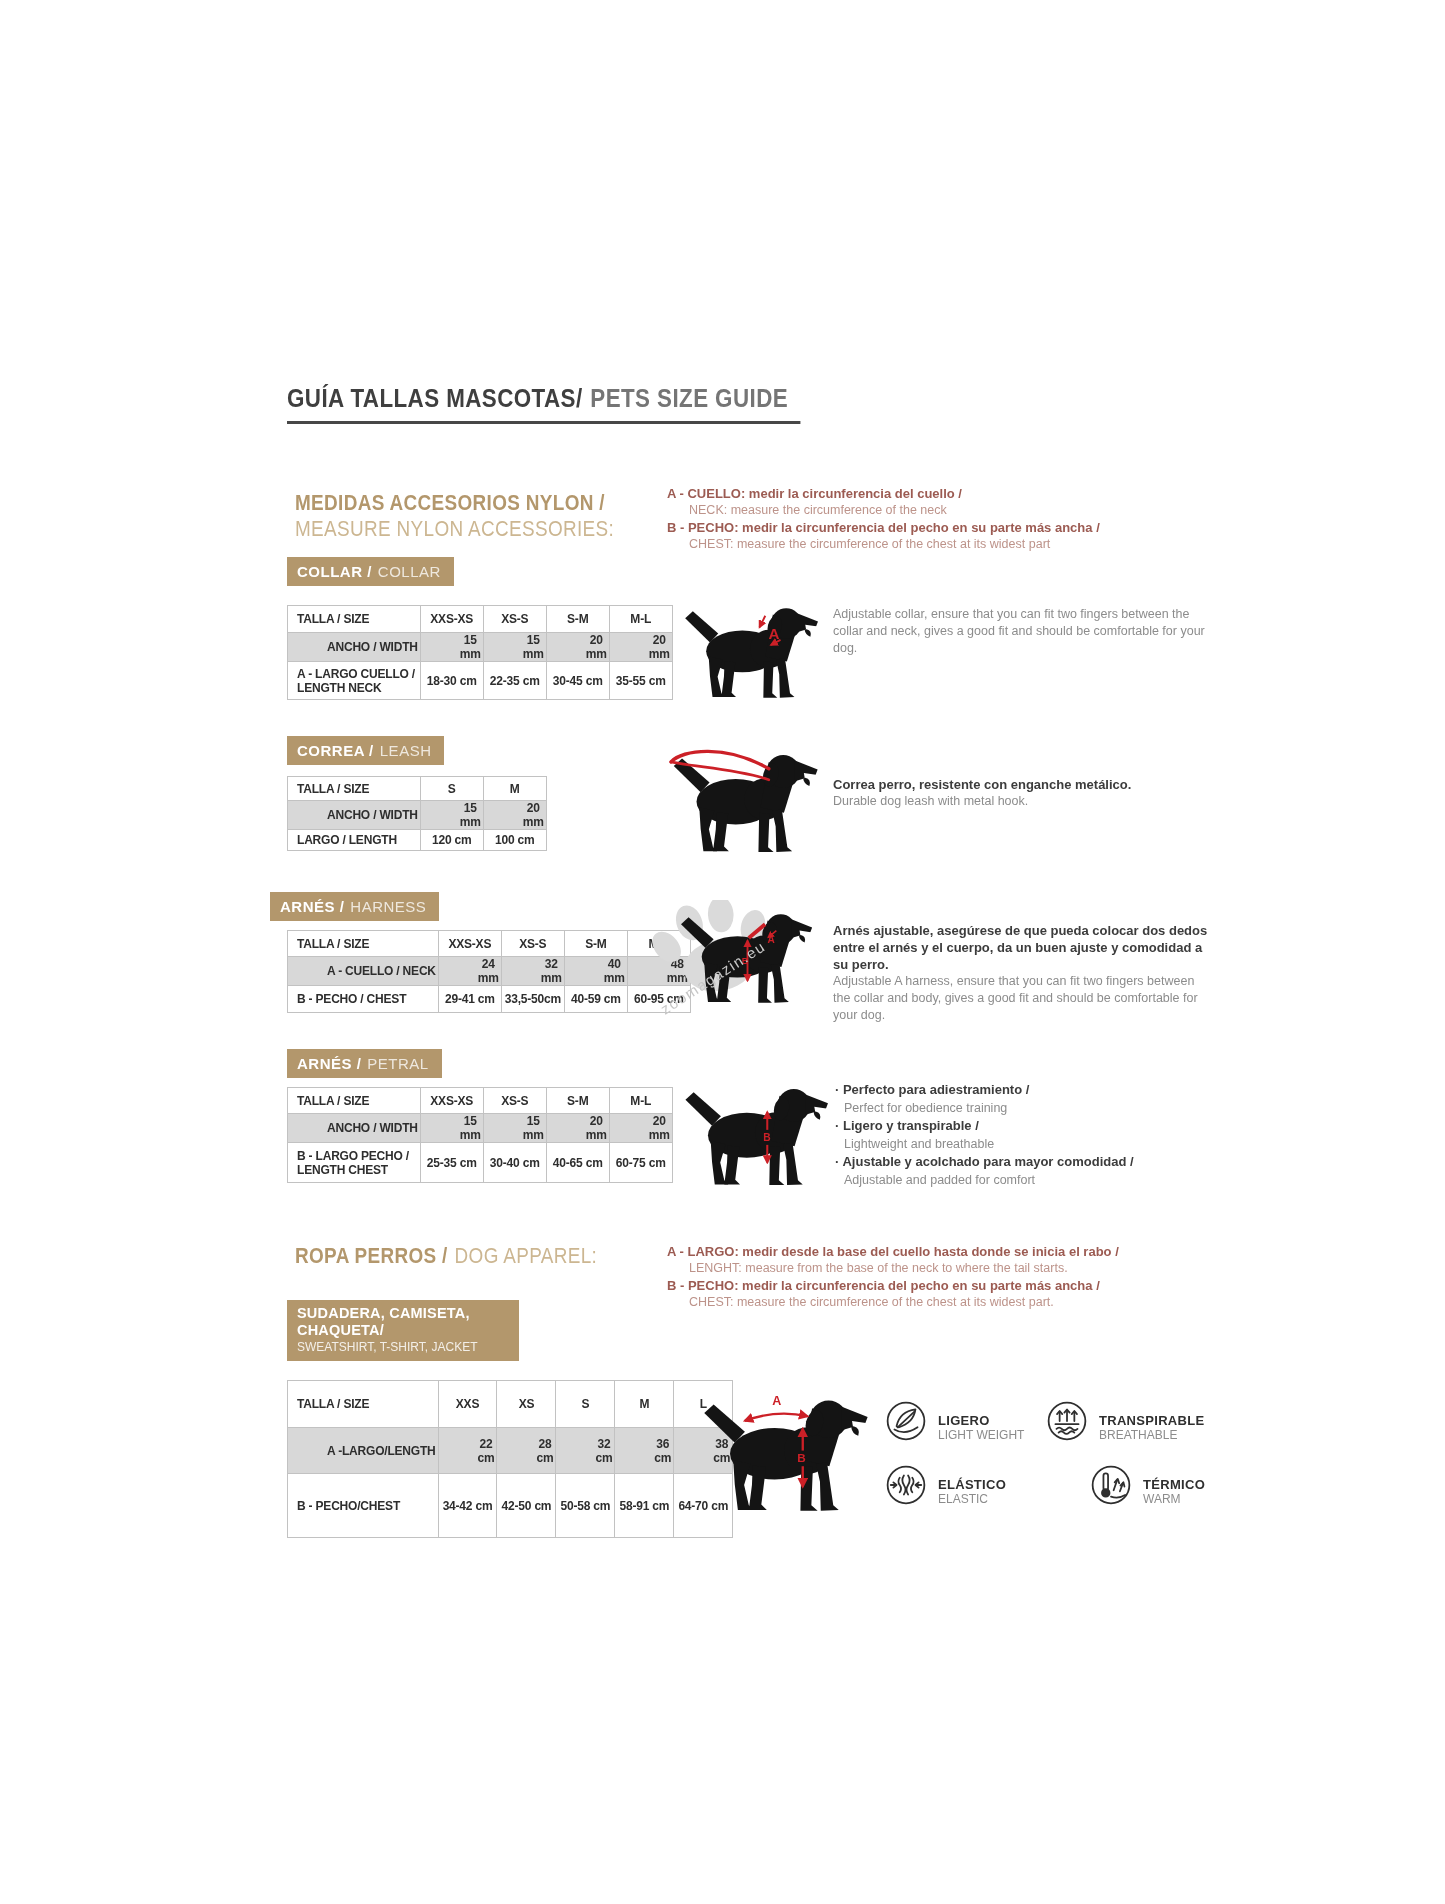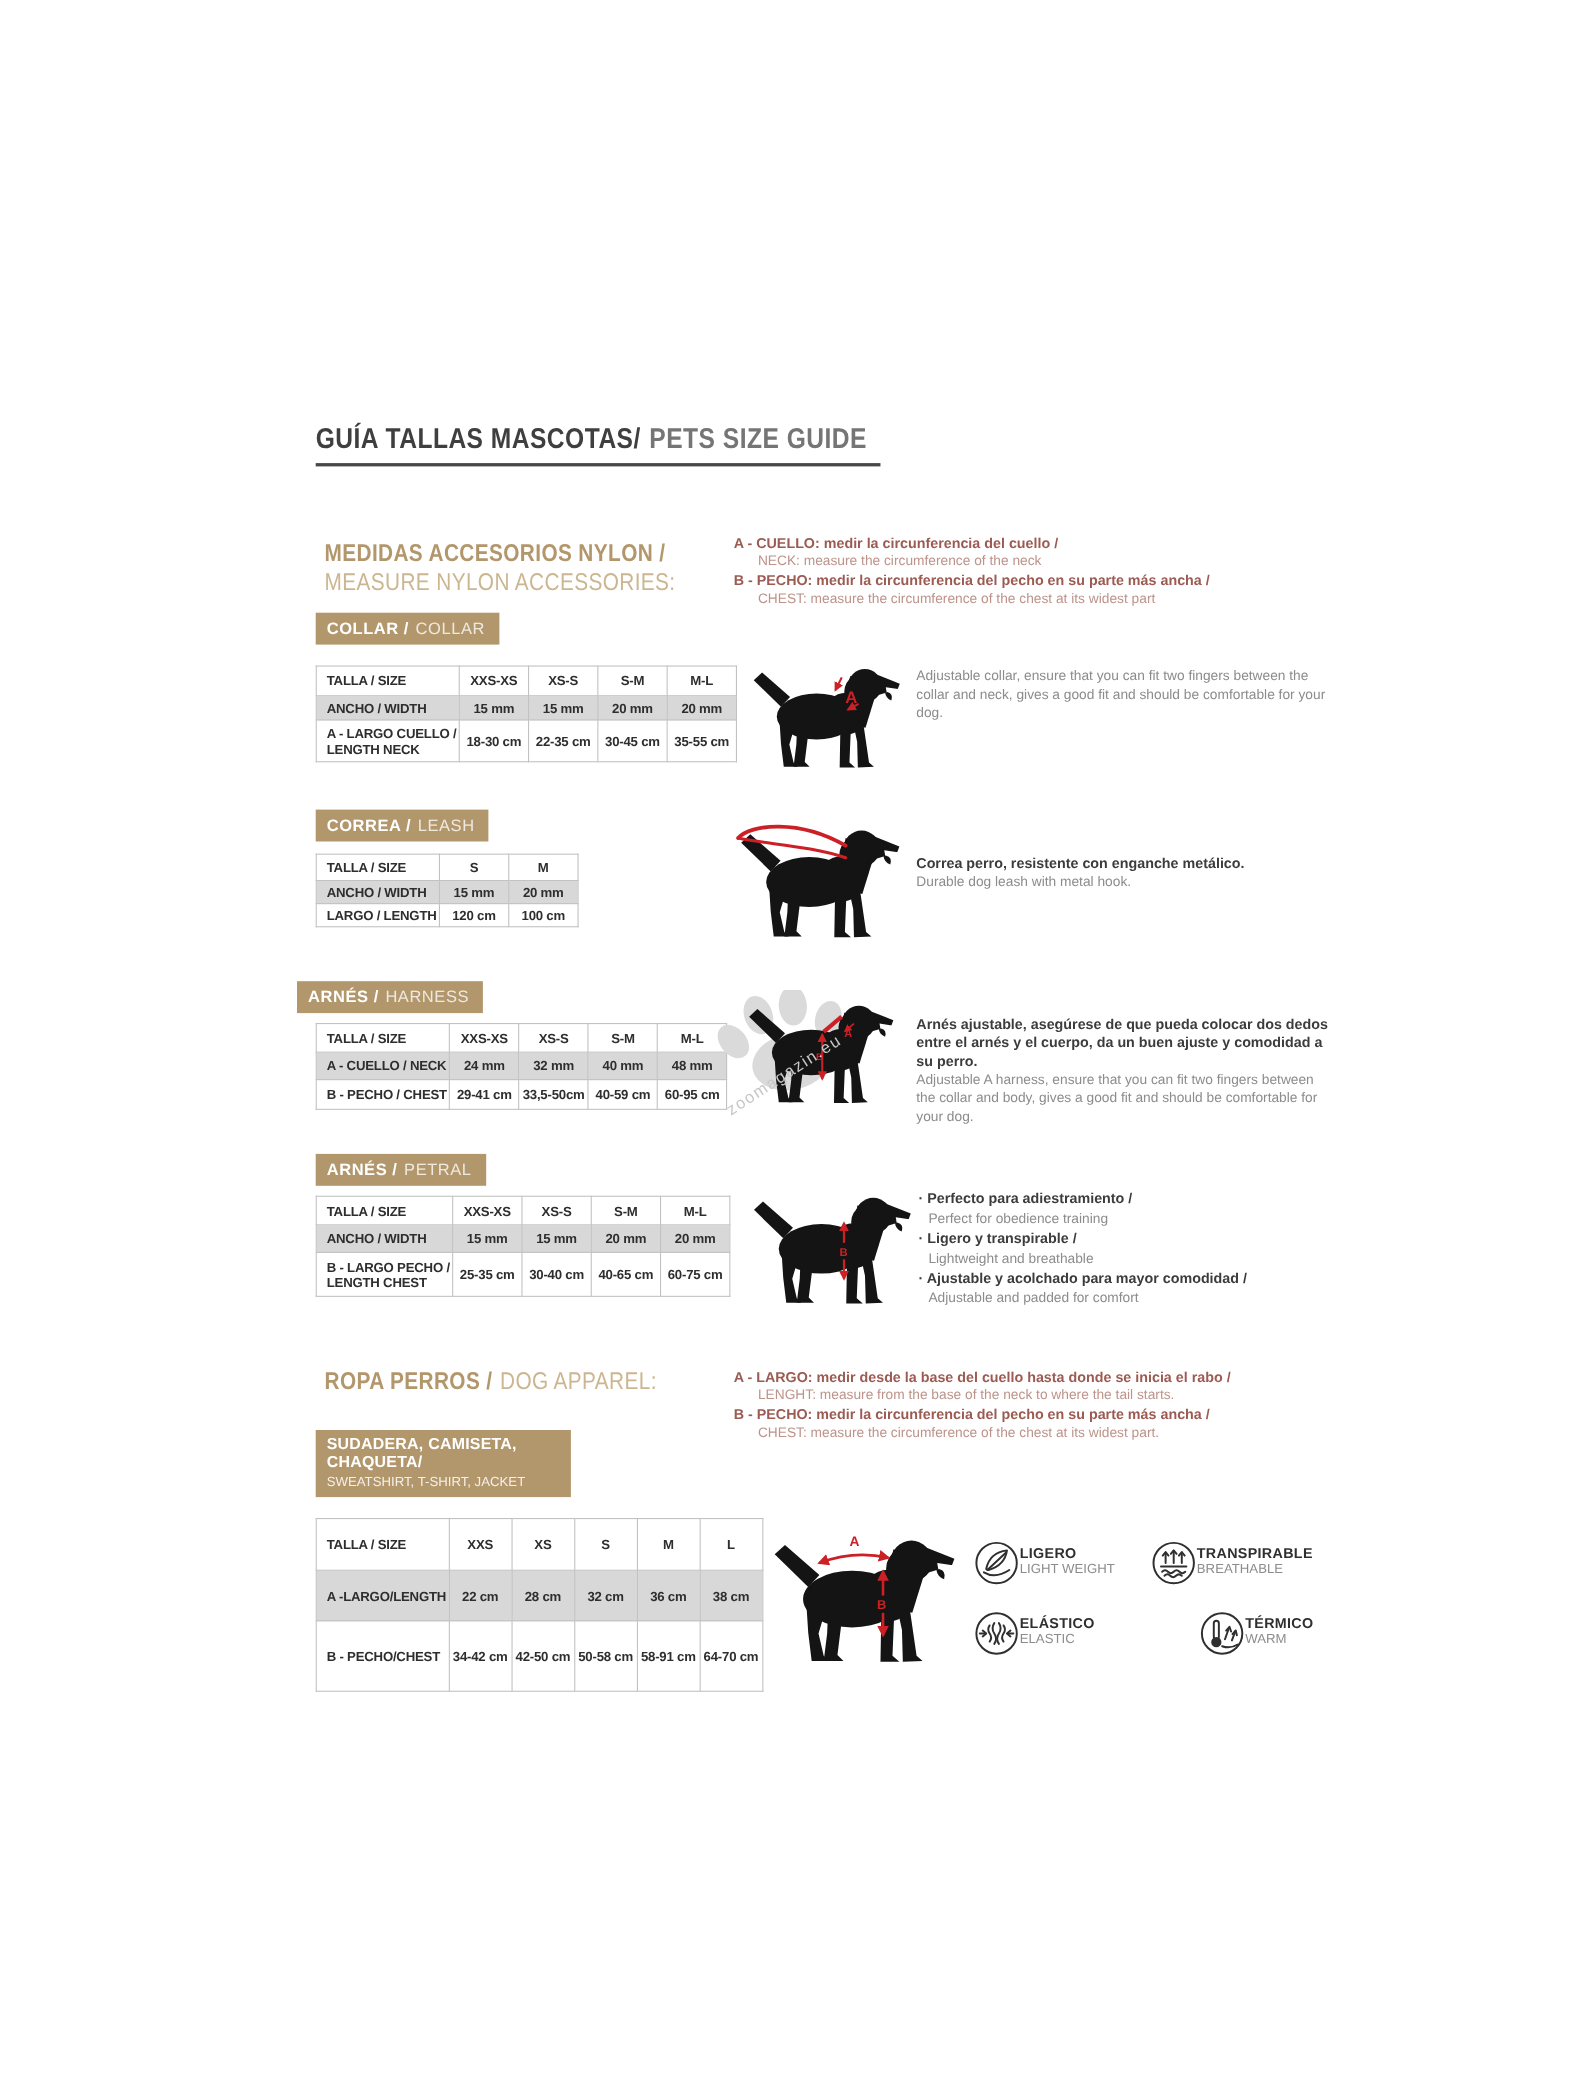--- a/index.html
+++ b/index.html
@@ -29,21 +29,21 @@
   .guide{font-size:13px;line-height:17px;white-space:nowrap;}
   .guide .g-es{color:#9c5b52;font-weight:700;}
   .guide .g-en{color:#bd938a;font-weight:400;font-size:12.5px;padding-left:22px;}
 
   
   table.sizetable{position:absolute;table-layout:fixed;border-collapse:collapse;
                   font-weight:700;color:#2e2e2e;}
   table.sizetable td{border:1px solid #c2c2c2;font-size:12px;text-align:center;
                      padding:0 2px;letter-spacing:-.2px;background:#fff;}
   table.sizetable td.lbl{text-align:left;padding-left:9px;white-space:nowrap;}
-  table.sizetable tr.shaded td{background:#d8d8d8;}
+  table.sizetable tr.shaded td{background:#d8d8d8;padding-left:39px;}
 
   
   .desc{width:378px;line-height:17px;}
   .desc .d-es{color:#3c3c3c;font-weight:700;font-size:13px;}
   .desc .d-en{color:#8c8c8c;font-weight:400;font-size:12.5px;}
 
   
   .bullets{line-height:18px;}
   .bullets .b-es{color:#3c3c3c;font-weight:700;font-size:13px;}
   .bullets .b-es::before{content:"· ";}
@@ -51,21 +51,21 @@
 
   
   svg.dog{position:absolute;overflow:visible;}
   .rmark{stroke:#cc2027;fill:none;}
   .rletter{fill:#cc2027;font-weight:700;font-family:"Liberation Sans",sans-serif;}
 
   .watermark{color:#c7c7c7;font-size:15px;letter-spacing:1.5px;font-weight:400;
              transform:rotate(-33deg);transform-origin:0 50%;white-space:nowrap;}
 
   
-  .feat{display:flex;align-items:flex-start;}
+  .feat{display:flex;gap:11px;align-items:flex-end;}
   .feat svg{flex:0 0 auto;}
   .fname{font-size:13px;font-weight:700;color:#2f2f2f;letter-spacing:.3px;line-height:15px;margin-top:4px;}
   .fsub{font-size:12px;color:#8c8c8c;line-height:14px;}
   .ficon{stroke:#2f2f2f;fill:none;stroke-width:1.7;stroke-linecap:round;stroke-linejoin:round;}
 </style>
 </head>
 <body>
 
 <div id="canvas">
 

